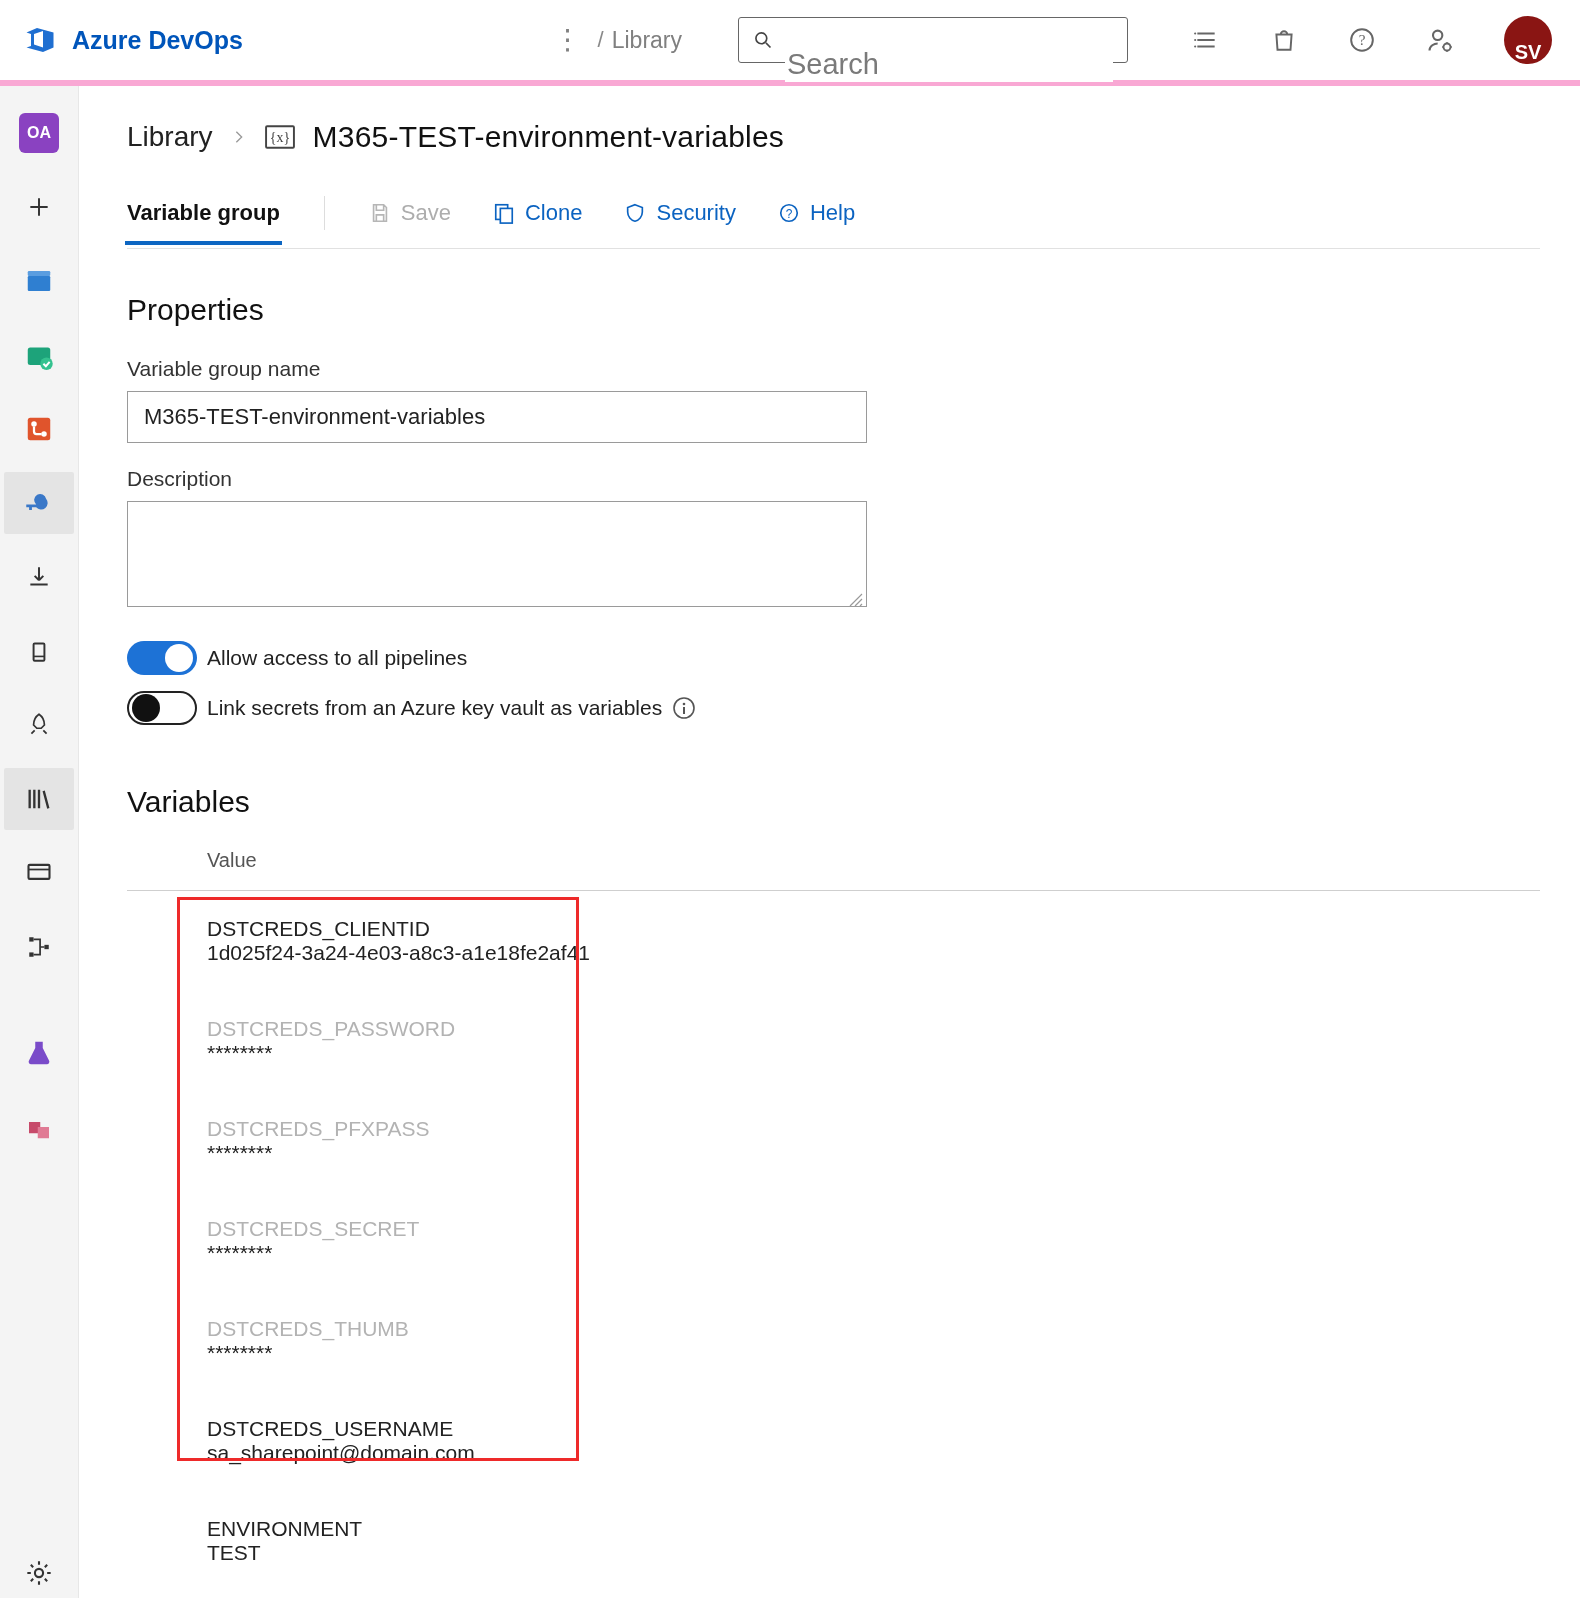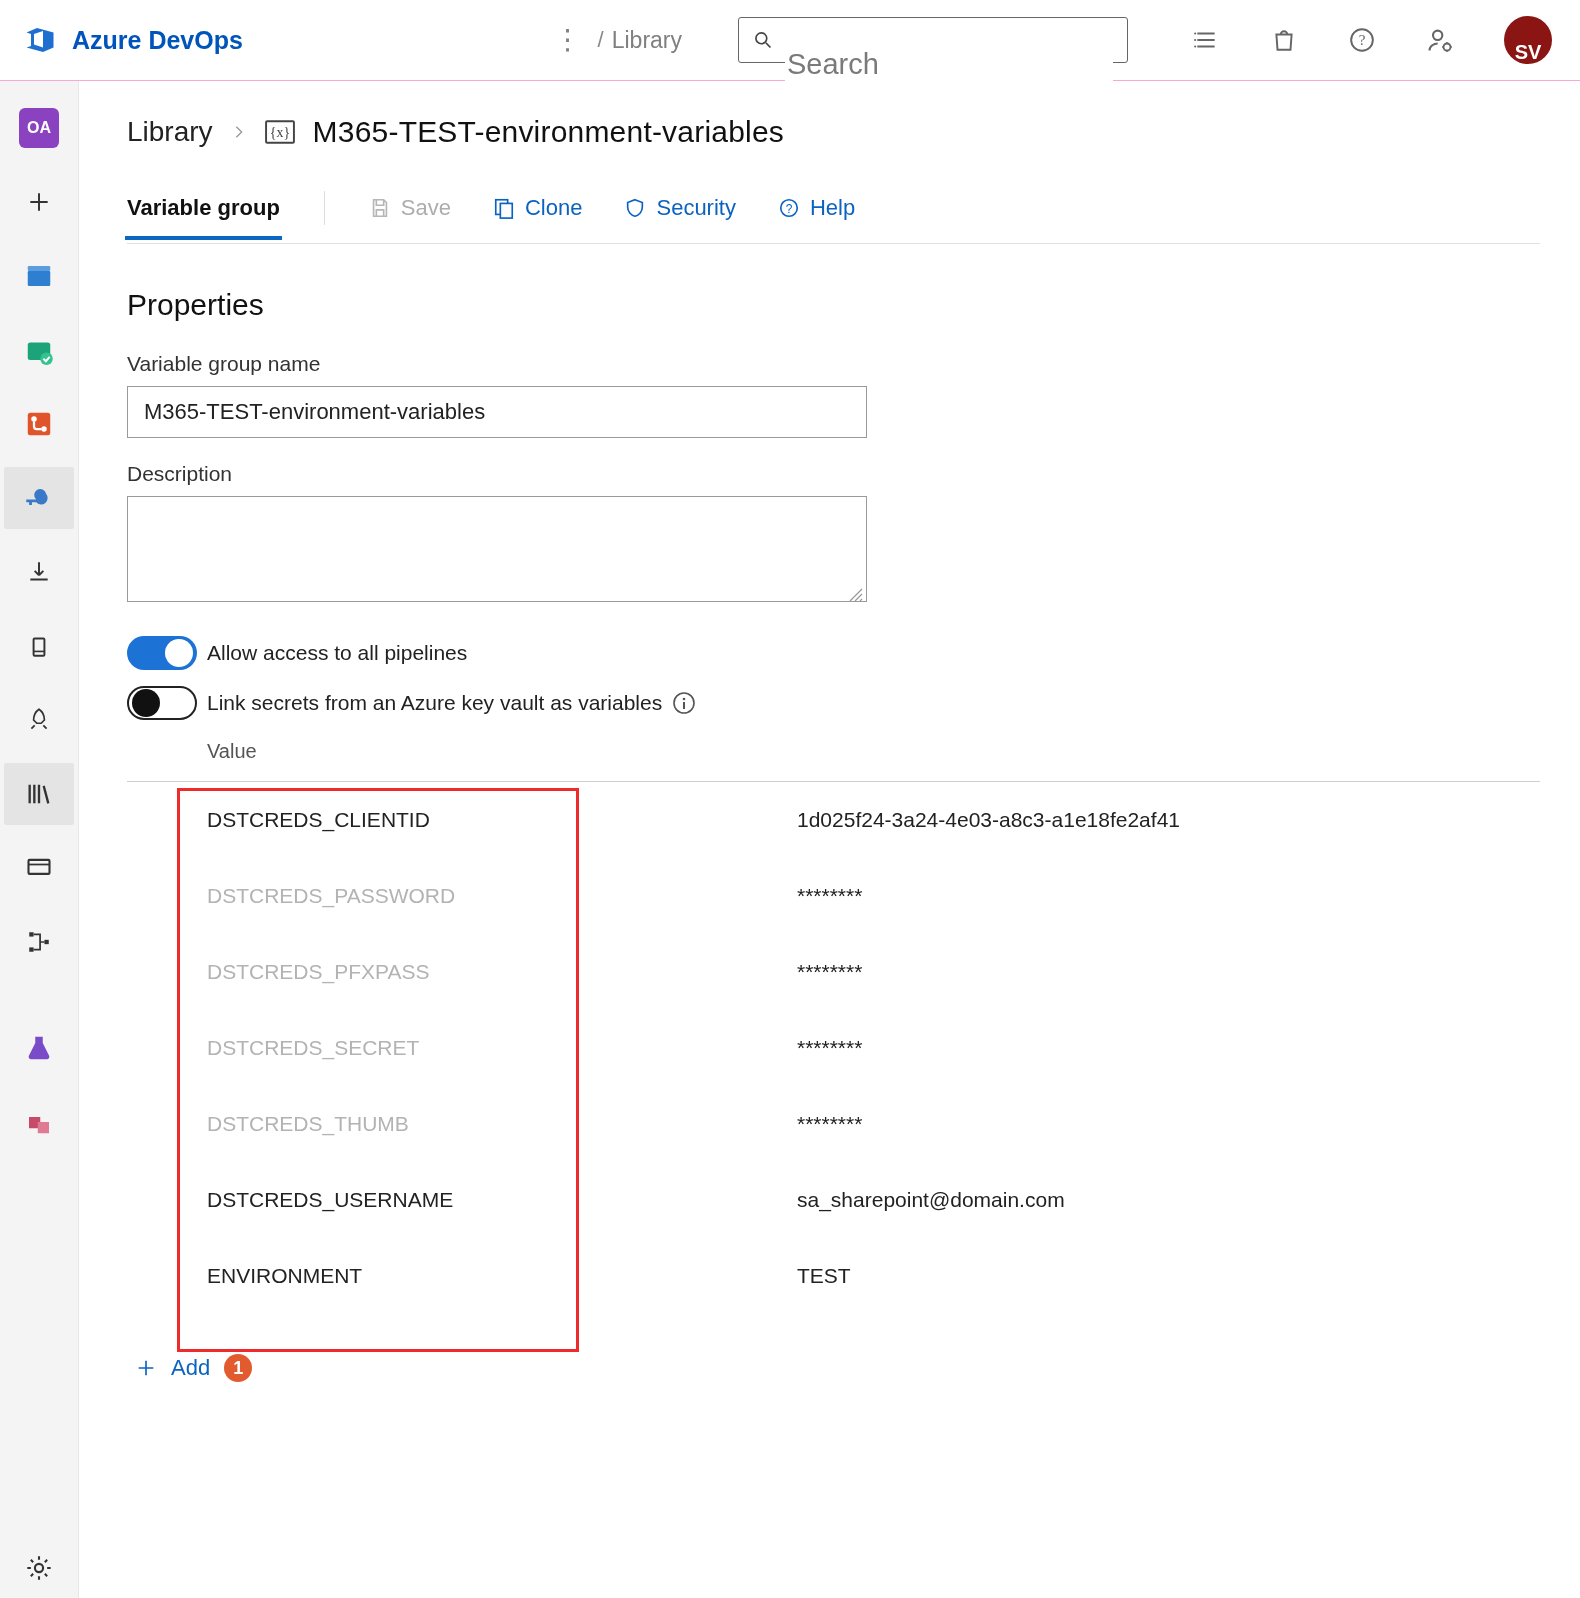--- a/index.html
+++ b/index.html
@@ -11,21 +11,21 @@
     width: 1580px;
     height: 1598px;
     overflow: hidden;
   }
 
   
   .top-header {
     display: flex;
     align-items: center;
     height: 80px;
-    border-bottom: 1px solid #f9a8d4;
+    border-bottom: 6px solid #f9a8d4;
     padding: 0 28px 0 22px;
     gap: 18px;
   }
   .logo-wrap {
     display: flex;
     align-items: center;
     gap: 14px;
   }
   .logo-text {
     color: #0055ba;
@@ -291,20 +291,21 @@
     border-bottom: 1px solid #cfcfcf;
   }
   .var-head .col-name { width: 640px; display:flex; gap:10px; align-items:center;}
   .var-rows {
     position: relative;
   }
   .var-row {
     display: flex;
     padding: 26px 0 26px 80px;
     font-size: 21px;
+    flex-direction: column;
   }
   .var-row .col-name { width: 590px; color: #222; }
   .var-row.secret .col-name { color: #b3b3b3; }
   .var-row .col-value { color: #222; }
   .highlight-box {
     position: absolute;
     border: 3px solid #ee2a2a;
     pointer-events: none;
   }
 
@@ -579,20 +580,21 @@
       <span>Link secrets from an Azure key vault as variables</span>
       <span class="info-circle">
         <svg width="24" height="24" viewBox="0 0 24 24">
             <circle cx="12" cy="12" r="10" fill="none" stroke="#555" stroke-width="1.6"></circle>
             <circle cx="12" cy="8" r="1.3" fill="#555"></circle>
             <rect x="11" y="11" width="2" height="7" fill="#555"></rect>
           </svg>
       </span>
     </div>
 
+    <div class="section-h" style="margin-top:60px">Variables</div>
 
     <div class="var-table">
       <div class="var-head">
         <div class="col-value">Value</div>
       </div>
 
       <div class="var-rows" id="var-rows">
 
         <div class="var-row">
             <div class="col-name">DSTCREDS_CLIENTID</div>

